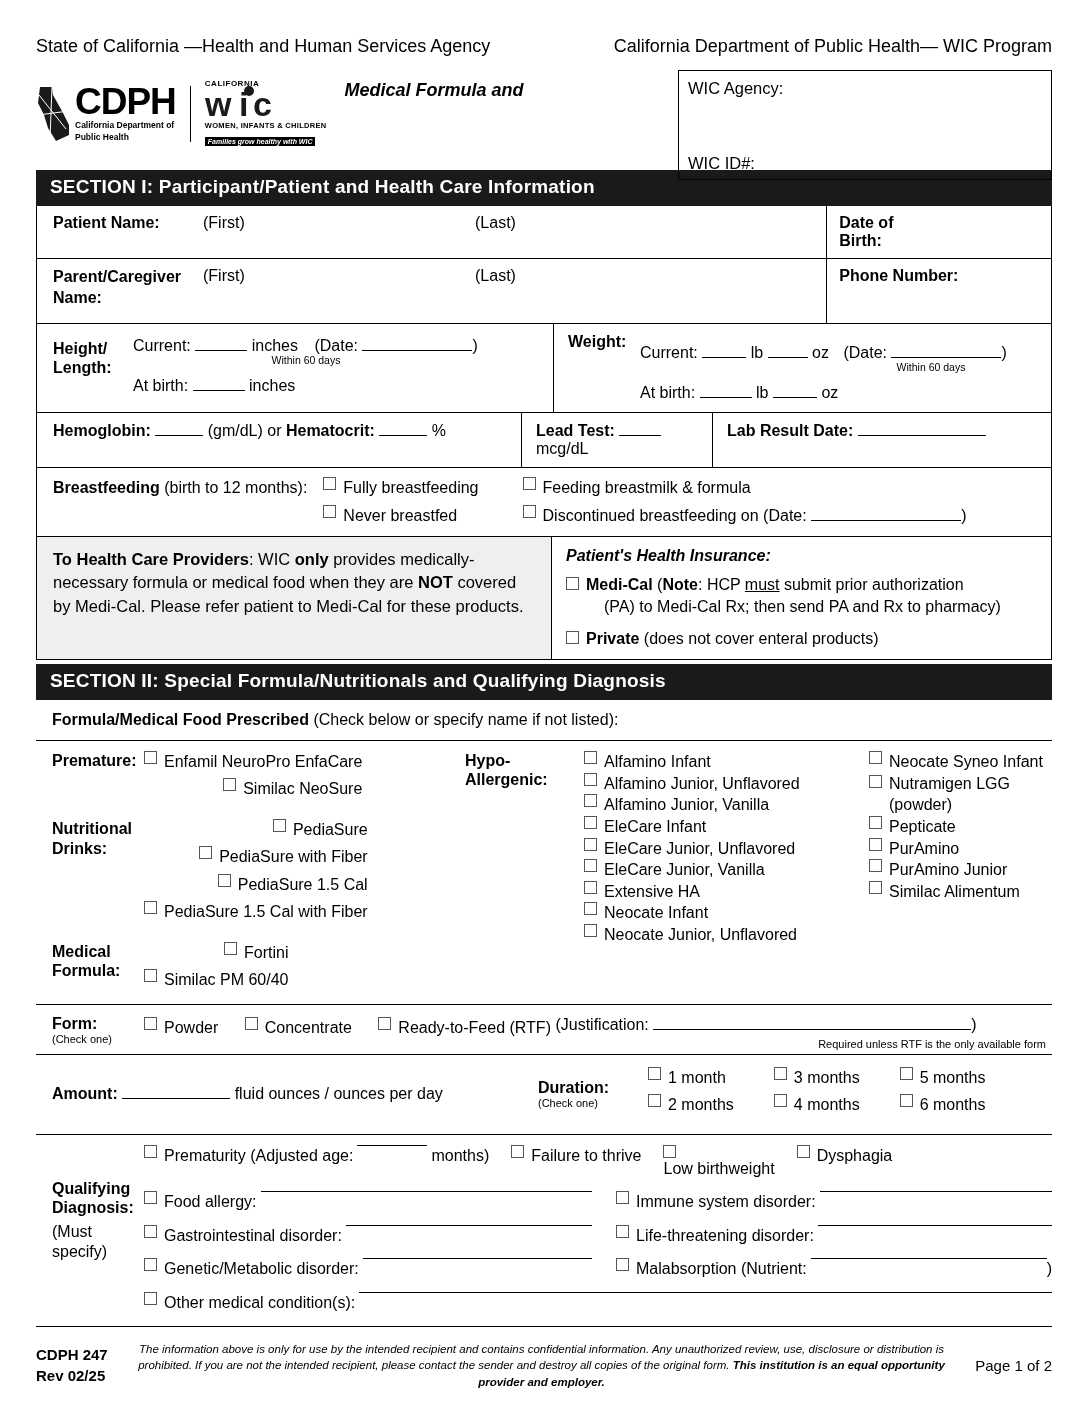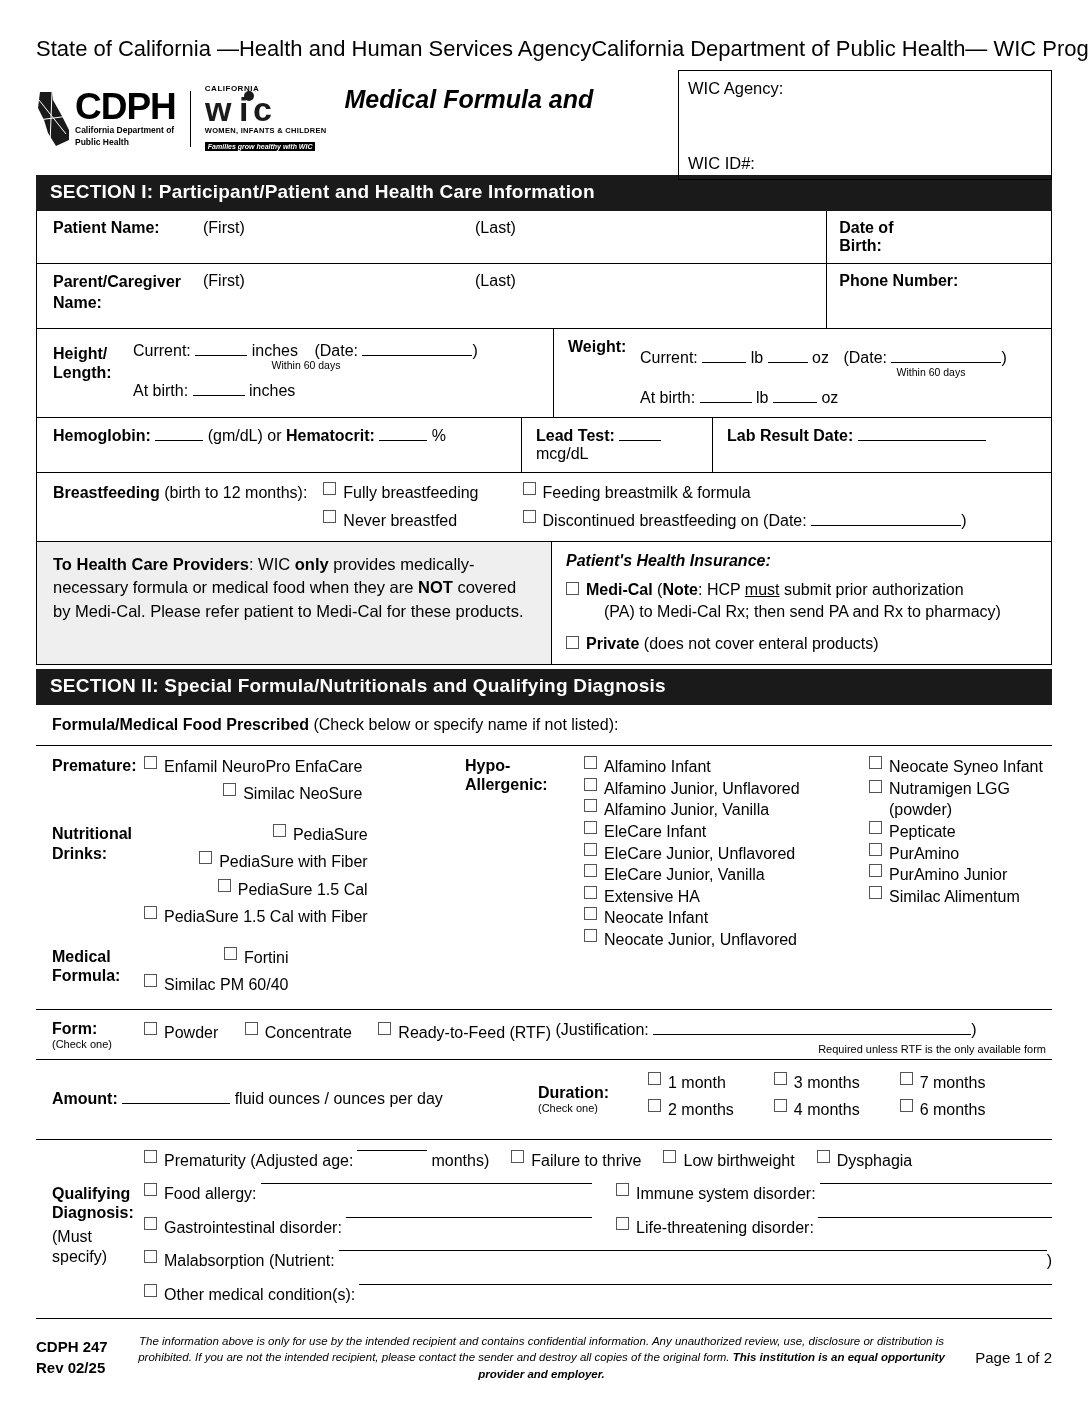--- a/index.html
+++ b/index.html
@@ -5,38 +5,38 @@
   html,body{margin:0;padding:0;background:#fff;}
   body{
     width:1088px;height:1408px;
     font-family:"Liberation Sans", sans-serif;
     color:#000;
     -webkit-font-smoothing:antialiased;
   }
   .page{position:relative;width:1088px;height:1408px;box-sizing:border-box;padding:0 36px;}
 
   
-  .topline{display:flex;justify-content:space-between;align-items:baseline;padding-top:36px;font-size:22px;}
+  .topline{display:flex;justify-content:space-between;align-items:baseline;padding-top:36px;font-size:18px;}
   .topline span{white-space:nowrap;}
 
   .hdr{display:flex;align-items:flex-start;margin-top:16px;}
   .logos{display:flex;align-items:center;flex:0 0 auto;padding-top:6px;}
   .cdph-logo{display:flex;align-items:center;}
   .cabear{width:36px;height:58px;}
   .cdph-text{margin-left:3px;}
   .cdph-word{font-family:"Liberation Sans",sans-serif;font-weight:bold;font-size:37px;letter-spacing:-1px;line-height:.92;}
   .cdph-sub{font-size:8.5px;font-weight:bold;line-height:1.15;margin-top:2px;}
   .divider-v{width:1px;height:56px;background:#000;margin:0 14px;}
   .wic-logo{text-align:left;}
   .wic-cal{font-size:8px;font-weight:bold;letter-spacing:.5px;margin-bottom:-2px;}
   .wic-word{display:flex;align-items:flex-end;}
   .wic-sub1{font-size:7.5px;font-weight:bold;letter-spacing:.3px;margin-top:1px;}
   .wic-sub2{font-size:7px;font-weight:bold;color:#fff;background:#000;display:inline-block;padding:1px 3px;margin-top:1px;font-style:italic;}
 
-  .formtitle{font-size:25px;font-weight:bold;font-style:italic;line-height:1.25;margin-left:18px;padding-top:6px;white-space:nowrap;}
+  .formtitle{font-size:18px;font-weight:bold;font-style:italic;line-height:1.25;margin-left:18px;padding-top:6px;white-space:nowrap;}
 
   .agencybox{
     position:absolute;right:36px;top:70px;
     width:374px;height:110px;
     border:1.5px solid #000;box-sizing:border-box;
     font-size:16.5px;
   }
   .agencybox .ab-top{position:absolute;left:9px;top:8px;}
   .agencybox .ab-bot{position:absolute;left:9px;bottom:6px;}
 
@@ -500,21 +500,21 @@
                 <span class="lbl">3 months</span>
               </div>
             <div class="citem">
                 <span class="chk"></span>
                 <span class="lbl">4 months</span>
               </div>
           </div>
           <div class="dur-col" style="margin-right:0;">
             <div class="citem">
                 <span class="chk"></span>
-                <span class="lbl">7 months</span>
+                <span class="lbl">5 months</span>
               </div>
             <div class="citem">
                 <span class="chk"></span>
                 <span class="lbl">6 months</span>
               </div>
           </div>
         </div>
       </div>
 
       <div class="qdrow">
@@ -528,21 +528,21 @@
             <span class="citem" style="display:inline-flex;margin-right:22px;">
               <span class="chk"></span>
               <span>Prematurity (Adjusted age:</span>
               <span class="blank" style="width:70px;margin:0 4px;"></span>
               <span>months)</span>
             </span>
             <span class="citem" style="display:inline-flex;margin-right:22px;">
                 <span class="chk"></span>
                 <span>Failure to thrive</span>
               </span>
-            <span class="citem" style="display:inline-flex;margin-right:22px;">
+            <span class="citem" style="display:inline-flex;margin-right:22px;flex-direction:column;">
                 <span class="chk"></span>
                 <span>Low birthweight</span>
               </span>
             <span class="citem" style="display:inline-flex;">
                 <span class="chk"></span>
                 <span>Dysphagia</span>
               </span>
           </div>
 
           <div class="qd-line">
@@ -565,20 +565,25 @@
                 <span class="blank" style="flex:1;margin-left:4px;margin-right:24px;"></span>
               </span>
             <span class="citem" style="display:inline-flex;flex:1;">
                 <span class="chk"></span>
                 <span style="white-space:nowrap;">Life-threatening disorder:</span>
                 <span class="blank" style="flex:1;margin-left:4px;"></span>
               </span>
           </div>
 
           <div class="qd-line">
+            <span class="citem" style="display:inline-flex;width:472px;">
+                <span class="chk"></span>
+                <span style="white-space:nowrap;">Genetic/Metabolic disorder:</span>
+                <span class="blank" style="flex:1;margin-left:4px;margin-right:24px;"></span>
+              </span>
             <span class="citem" style="display:inline-flex;flex:1;">
                 <span class="chk"></span>
                 <span style="white-space:nowrap;">Malabsorption (Nutrient:</span>
                 <span class="blank" style="flex:1;margin-left:4px;"></span>
                 <span>)</span>
               </span>
           </div>
 
           <div class="qd-line" style="margin-bottom:2px;">
             <span class="citem" style="display:inline-flex;flex:1;">

